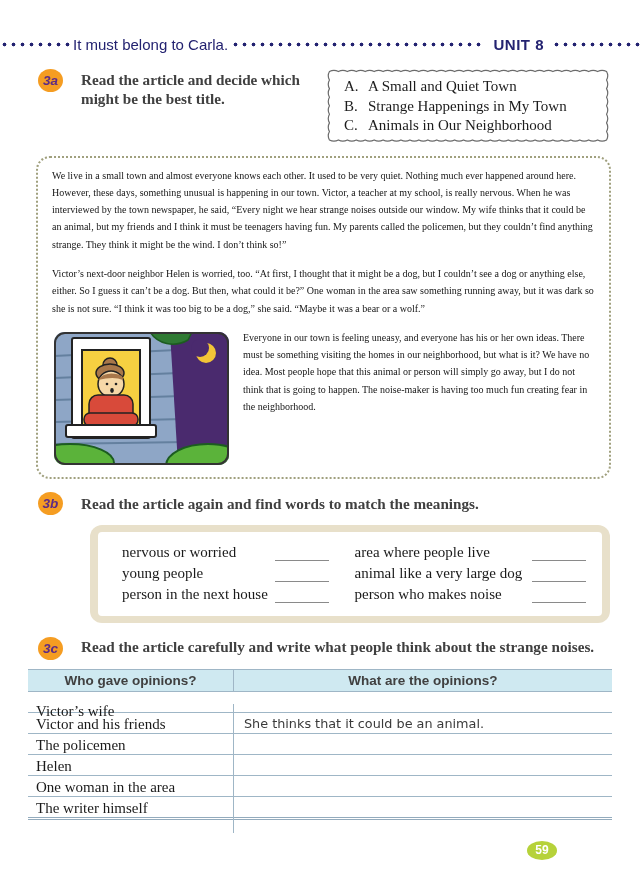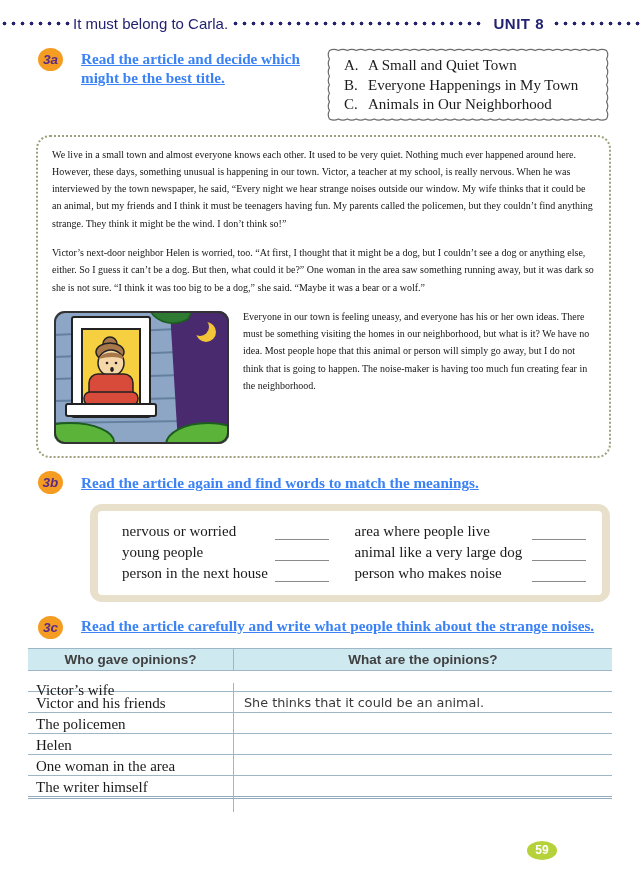--- a/index.html
+++ b/index.html
@@ -3,37 +3,37 @@
 <meta charset="utf-8">
 <style>
   * { margin:0; padding:0; box-sizing:border-box; }
   html,body { background:#ffffff; }
   .page {
     position:relative; width:640px; height:884px; background:#ffffff;
     font-family:"Liberation Serif","DejaVu Serif",serif; color:#1a1a1a; overflow:hidden;
   }
 
   
-  .hdr { display:flex; align-items:center; margin:15px 0 0 0; height:16px; }
+  .hdr { display:flex; align-items:center; margin:36px 0 0 0; height:16px; }
   .dots { height:7px; background-image:radial-gradient(circle, #232270 1.8px, transparent 2.1px);
           background-size:9px 7px; background-repeat:repeat-x; background-position:left center; }
   .dots-a { width:70px; }
   .dots-b { flex:1; }
   .dots-c { width:88px; }
   .hdr-title { font-family:"Liberation Sans","DejaVu Sans",sans-serif; font-size:15px; color:#232270; padding:0 3px; white-space:nowrap; }
   .hdr-unit  { font-family:"Liberation Sans","DejaVu Sans",sans-serif; font-size:15px; font-weight:700; letter-spacing:.5px; color:#232270; padding:0 8px; white-space:nowrap; }
 
   
   .badge { flex:0 0 auto; width:25px; height:23px; border-radius:50%; background:#f59d22;
            color:#5c2b86; font:italic 700 13.5px "Liberation Sans","DejaVu Sans",sans-serif;
            display:flex; align-items:center; justify-content:center; }
 
   
   .sec3a { display:flex; align-items:flex-start; margin:17px 30px 0 38px; }
-  .instr { font-weight:700; font-size:15.2px; line-height:18.5px; color:#3b82f6;text-decoration:underline; }
+  .instr { font-weight:700; font-size:15.2px; line-height:18.5px; color:#404040; }
   .instr3a { width:237px; margin:2px 0 0 18px; }
   .options-box { position:relative; flex:1; margin-left:8px; padding:8px 10px 7px 18px; }
   .options-box svg.wave { position:absolute; inset:0; width:100%; height:100%; }
   .opt-row { position:relative; font-size:15px; line-height:19.5px; color:#1c1c1c; }
   .opt-letter { display:inline-block; width:24px; }
 
   
   .article-box { margin:13px 29px 0 36px; border:2px dotted #a0a07e; border-radius:14px;
                  padding:9px 12px 10px 14px; }
   .article-box p { font-size:10px; line-height:17.3px; color:#151515; text-align:left; }
@@ -91,21 +91,21 @@
     <div class="badge">3a</div>
     <div class="instr instr3a">Read the article and decide which might be the best title.</div>
     <div class="options-box wavy-box">
         <svg class="wave" viewBox="0 0 284 74">
           <path d="M2.5,2.5Q7,0.10000000000000009 11.5,2.5Q16,0.10000000000000009 20.5,2.5Q25,0.10000000000000009 29.5,2.5Q34,0.10000000000000009 38.5,2.5Q43,0.10000000000000009 47.5,2.5Q52,0.10000000000000009 56.5,2.5Q61,0.10000000000000009 65.5,2.5Q70,0.10000000000000009 74.5,2.5Q79,0.10000000000000009 83.5,2.5Q88,0.10000000000000009 92.5,2.5Q97,0.10000000000000009 101.5,2.5Q106,0.10000000000000009 110.5,2.5Q115,0.10000000000000009 119.5,2.5Q124,0.10000000000000009 128.5,2.5Q133,0.10000000000000009 137.5,2.5Q142,0.10000000000000009 146.5,2.5Q151,0.10000000000000009 155.5,2.5Q160,0.10000000000000009 164.5,2.5Q169,0.10000000000000009 173.5,2.5Q178,0.10000000000000009 182.5,2.5Q187,0.10000000000000009 191.5,2.5Q196,0.10000000000000009 200.5,2.5Q205,0.10000000000000009 209.5,2.5Q214,0.10000000000000009 218.5,2.5Q223,0.10000000000000009 227.5,2.5Q232,0.10000000000000009 236.5,2.5Q241,0.10000000000000009 245.5,2.5Q250,0.10000000000000009 254.5,2.5Q259,0.10000000000000009 263.5,2.5Q268,0.10000000000000009 272.5,2.5Q277,0.10000000000000009 281.5,2.5Q283.9,6.8125 281.5,11.125Q283.9,15.4375 281.5,19.75Q283.9,24.0625 281.5,28.375Q283.9,32.6875 281.5,37Q283.9,41.3125 281.5,45.625Q283.9,49.9375 281.5,54.25Q283.9,58.5625 281.5,62.875Q283.9,67.1875 281.5,71.5Q277,73.9 272.5,71.5Q268,73.9 263.5,71.5Q259,73.9 254.5,71.5Q250,73.9 245.5,71.5Q241,73.9 236.5,71.5Q232,73.9 227.5,71.5Q223,73.9 218.5,71.5Q214,73.9 209.5,71.5Q205,73.9 200.5,71.5Q196,73.9 191.5,71.5Q187,73.9 182.5,71.5Q178,73.9 173.5,71.5Q169,73.9 164.5,71.5Q160,73.9 155.5,71.5Q151,73.9 146.5,71.5Q142,73.9 137.5,71.5Q133,73.9 128.5,71.5Q124,73.9 119.5,71.5Q115,73.9 110.5,71.5Q106,73.9 101.5,71.5Q97,73.9 92.5,71.5Q88,73.9 83.5,71.5Q79,73.9 74.5,71.5Q70,73.9 65.5,71.5Q61,73.9 56.5,71.5Q52,73.9 47.5,71.5Q43,73.9 38.5,71.5Q34,73.9 29.5,71.5Q25,73.9 20.5,71.5Q16,73.9 11.5,71.5Q7,73.9 2.5,71.5Q0.10000000000000009,67.1875 2.5,62.875Q0.10000000000000009,58.5625 2.5,54.25Q0.10000000000000009,49.9375 2.5,45.625Q0.10000000000000009,41.3125 2.5,37Q0.10000000000000009,32.6875 2.5,28.375Q0.10000000000000009,24.0625 2.5,19.75Q0.10000000000000009,15.4375 2.5,11.125Q0.10000000000000009,6.8125 2.5,2.5Z" fill="none" stroke="#6b6b6b" stroke-width="1.2"></path>
         </svg>
       <div class="opt-row">
         <span class="opt-letter">A.</span><span>A Small and Quiet Town</span>
       </div>
       <div class="opt-row">
-        <span class="opt-letter">B.</span><span>Everyone Happenings in My Town</span>
+        <span class="opt-letter">B.</span><span>Strange Happenings in My Town</span>
       </div>
       <div class="opt-row">
         <span class="opt-letter">C.</span><span>Animals in Our Neighborhood</span>
       </div>
     </div>
   </div>
 
   <div class="article-box">
     <p>We live in a small town and almost everyone knows each other. It used to be very quiet. Nothing much ever happened around here. However, these days, something unusual is happening in our town. Victor, a teacher at my school, is really nervous. When he was interviewed by the town newspaper, he said, “Every night we hear strange noises outside our window. My wife thinks that it could be an animal, but my friends and I think it must be teenagers having fun. My parents called the policemen, but they couldn’t find anything strange. They think it might be the wind. I don’t think so!”</p>
     <p>Victor’s next-door neighbor Helen is worried, too. “At first, I thought that it might be a dog, but I couldn’t see a dog or anything else, either. So I guess it can’t be a dog. But then, what could it be?” One woman in the area saw something running away, but it was dark so she is not sure. “I think it was too big to be a dog,” she said. “Maybe it was a bear or a wolf.”</p>

